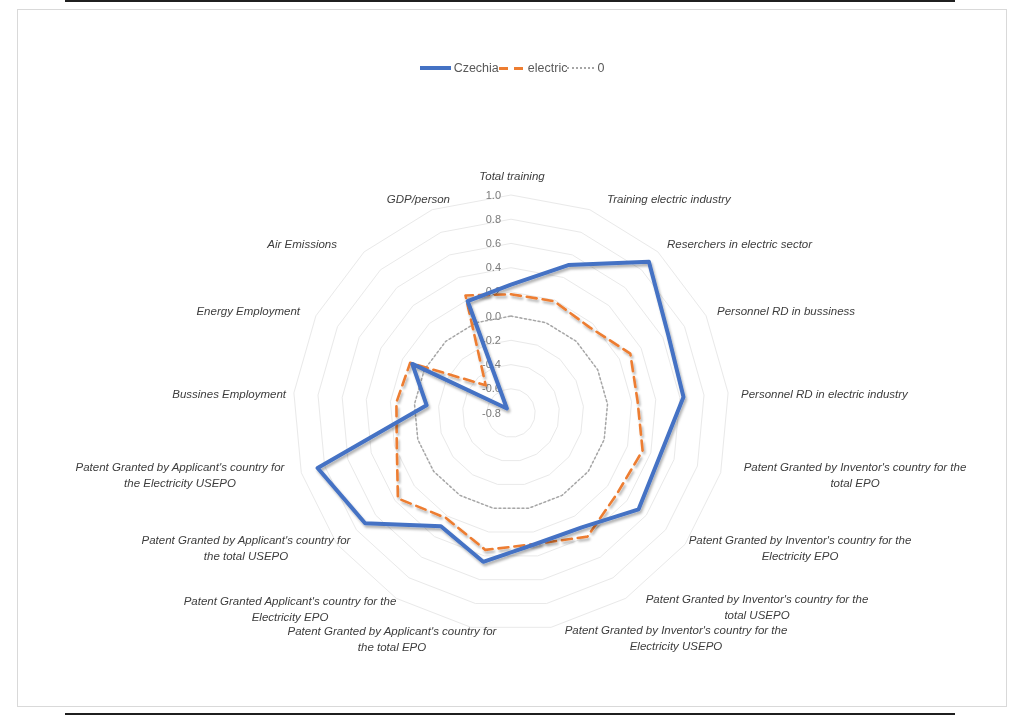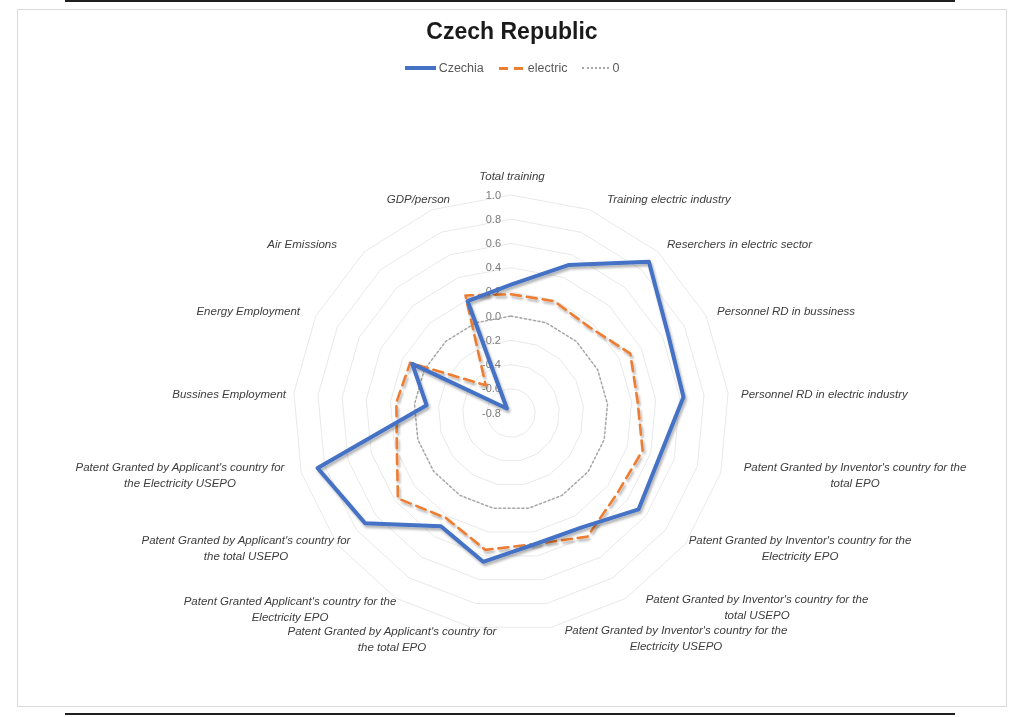--- a/index.html
+++ b/index.html
@@ -6,38 +6,37 @@
   .page{position:relative;width:1019px;height:717px;background:#ffffff;
         font-family:"Liberation Sans",sans-serif;overflow:hidden;}
   .edge{position:absolute;left:65px;width:890px;height:2px;background:#1f1f1f;}
   .edge.top{top:0;}
   .edge.bottom{top:713px;}
   .chart-frame{position:absolute;left:17px;top:9px;width:988px;height:696px;
                border:1px solid #d9d9d9;background:#fff;}
   .chart-title{position:absolute;left:0;top:8px;width:100%;text-align:center;
                font-size:23px;font-weight:bold;color:#1a1a1a;}
   .legend{position:absolute;left:0;top:51px;width:100%;display:flex;
-          justify-content:center;align-items:center;gap:15px;
+          justify-content:center;align-items:center;
           font-size:12.5px;color:#595959;}
   .legend-item{display:flex;align-items:center;gap:3px;}
   .sw{display:inline-block;}
   .sw-solid{width:31px;height:4px;}
   .sw-dashed{width:26px;height:3px;}
   .sw-dotted{width:27px;height:0;border-top:2px dotted #a6a6a6;}
   svg.plot{position:absolute;left:0;top:0;}
 </style>
 </head>
 <body>
 
 <div class="page">
   <div class="edge top"></div>
   <div class="edge bottom"></div>
 
   <div class="chart-frame">
-    <div class="chart-title">Czech Republic</div>
 
     <div class="legend">
       <div class="legend-item">
         <span class="sw sw-solid" id="sw0" style="background: rgb(68, 114, 196);"></span>
         <span>Czechia</span>
       </div>
       <div class="legend-item">
         <span class="sw sw-dashed" id="sw1" style="background: repeating-linear-gradient(90deg, rgb(237, 125, 49) 0px, rgb(237, 125, 49) 9px, transparent 9px, transparent 15px);"></span>
         <span>electric</span>
       </div>

